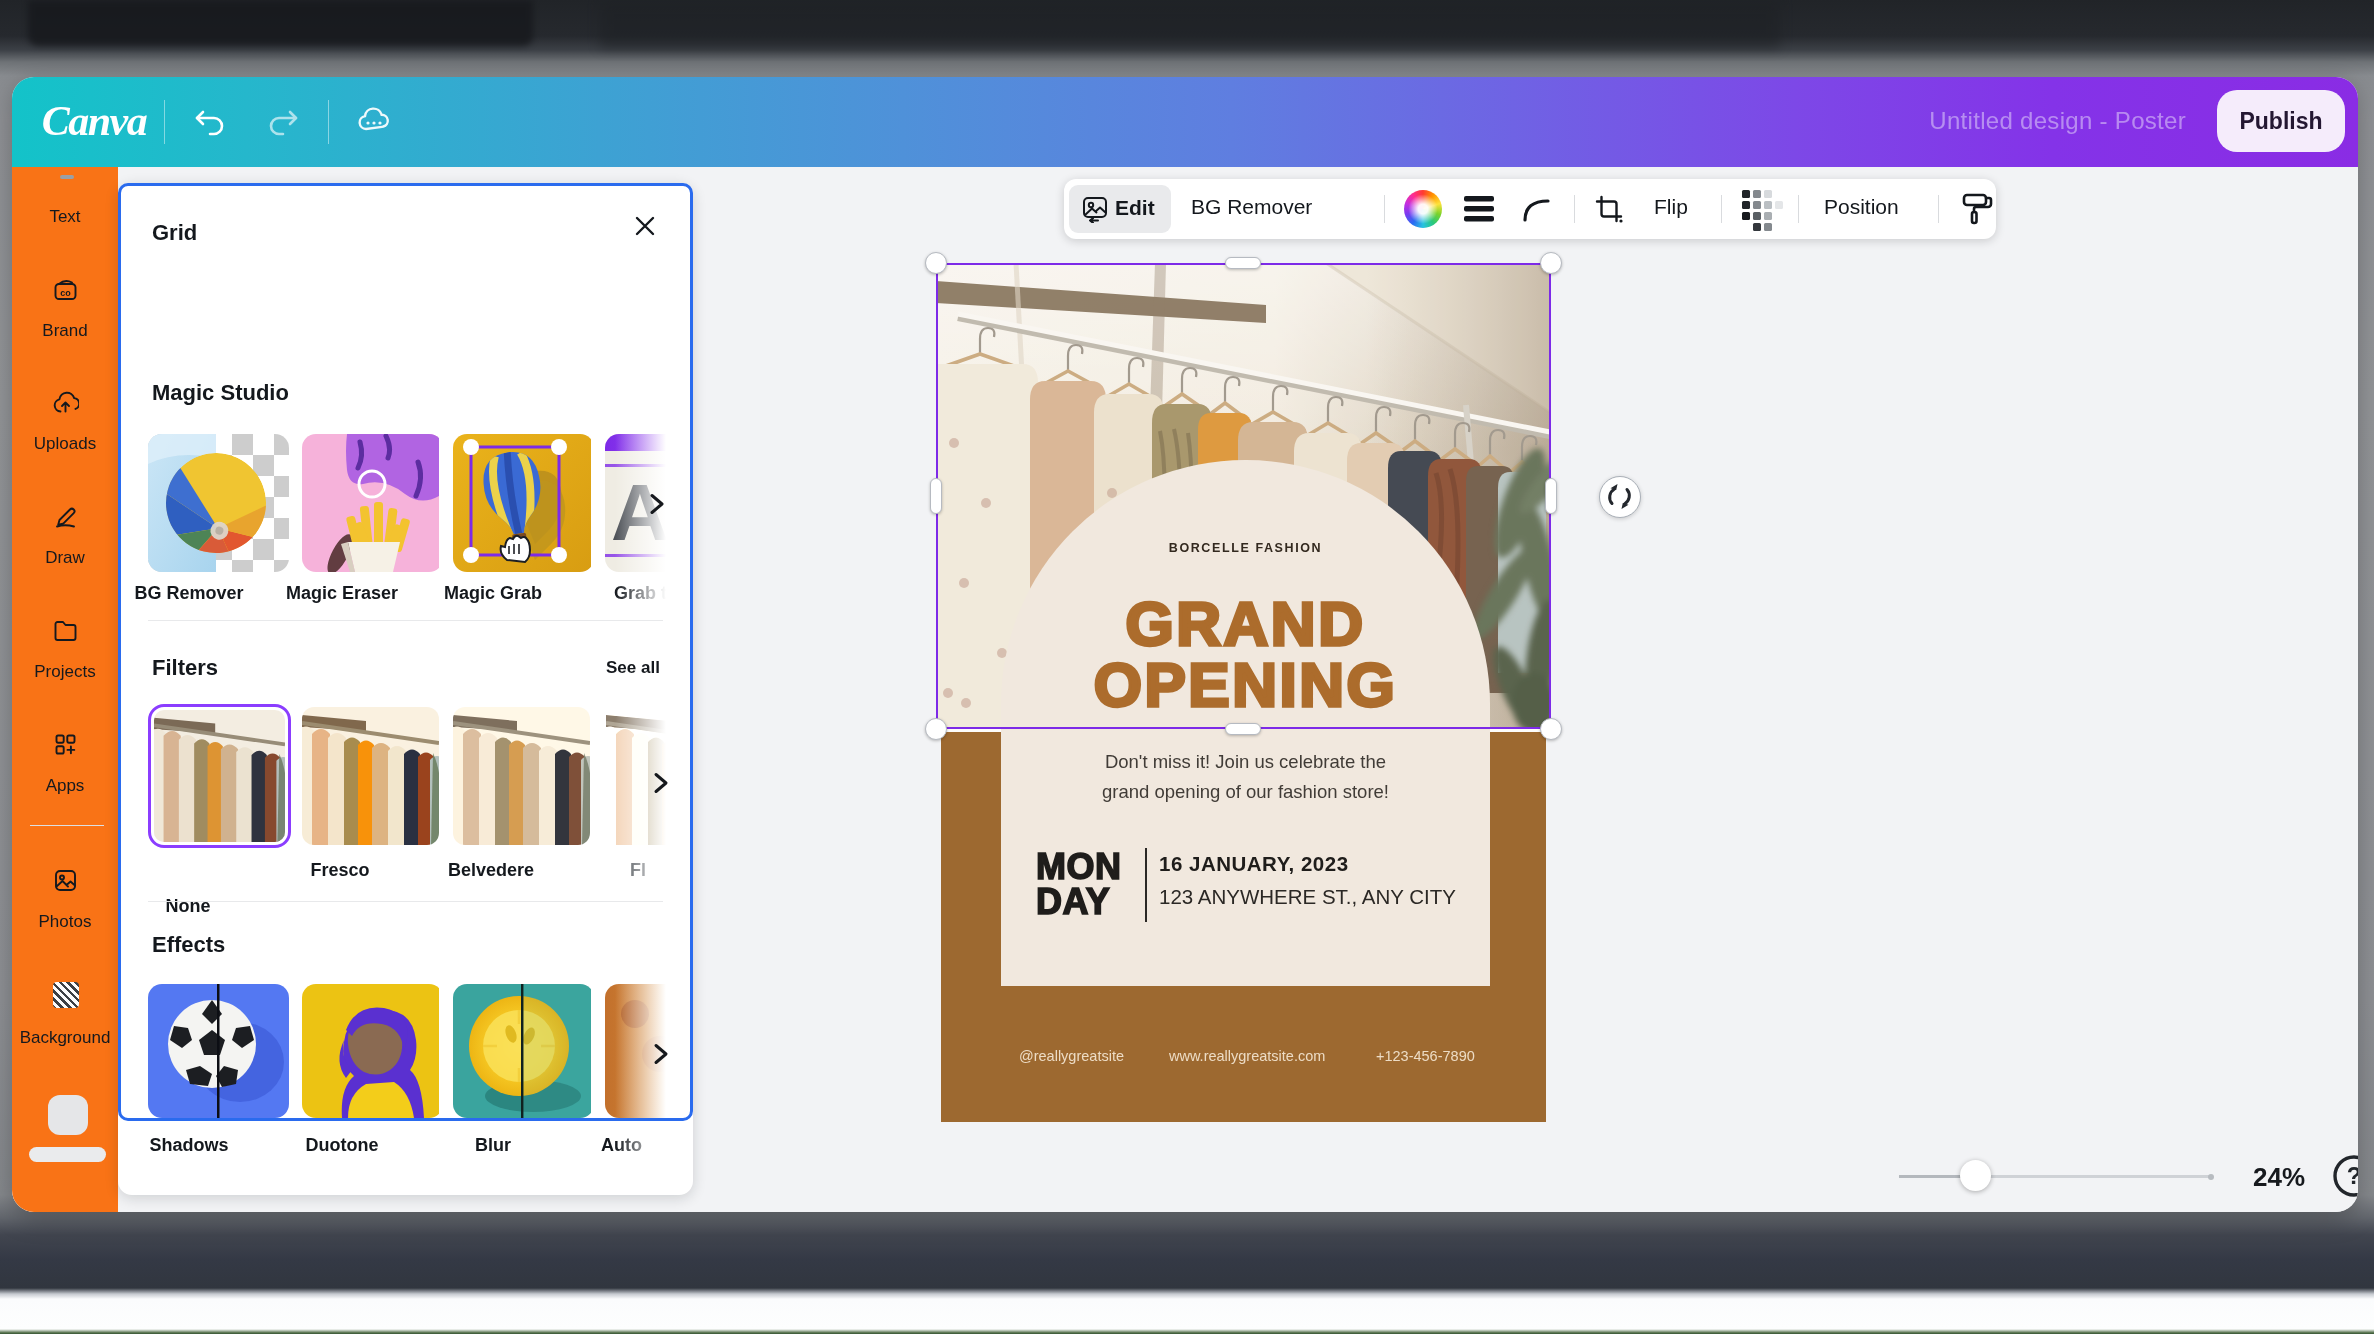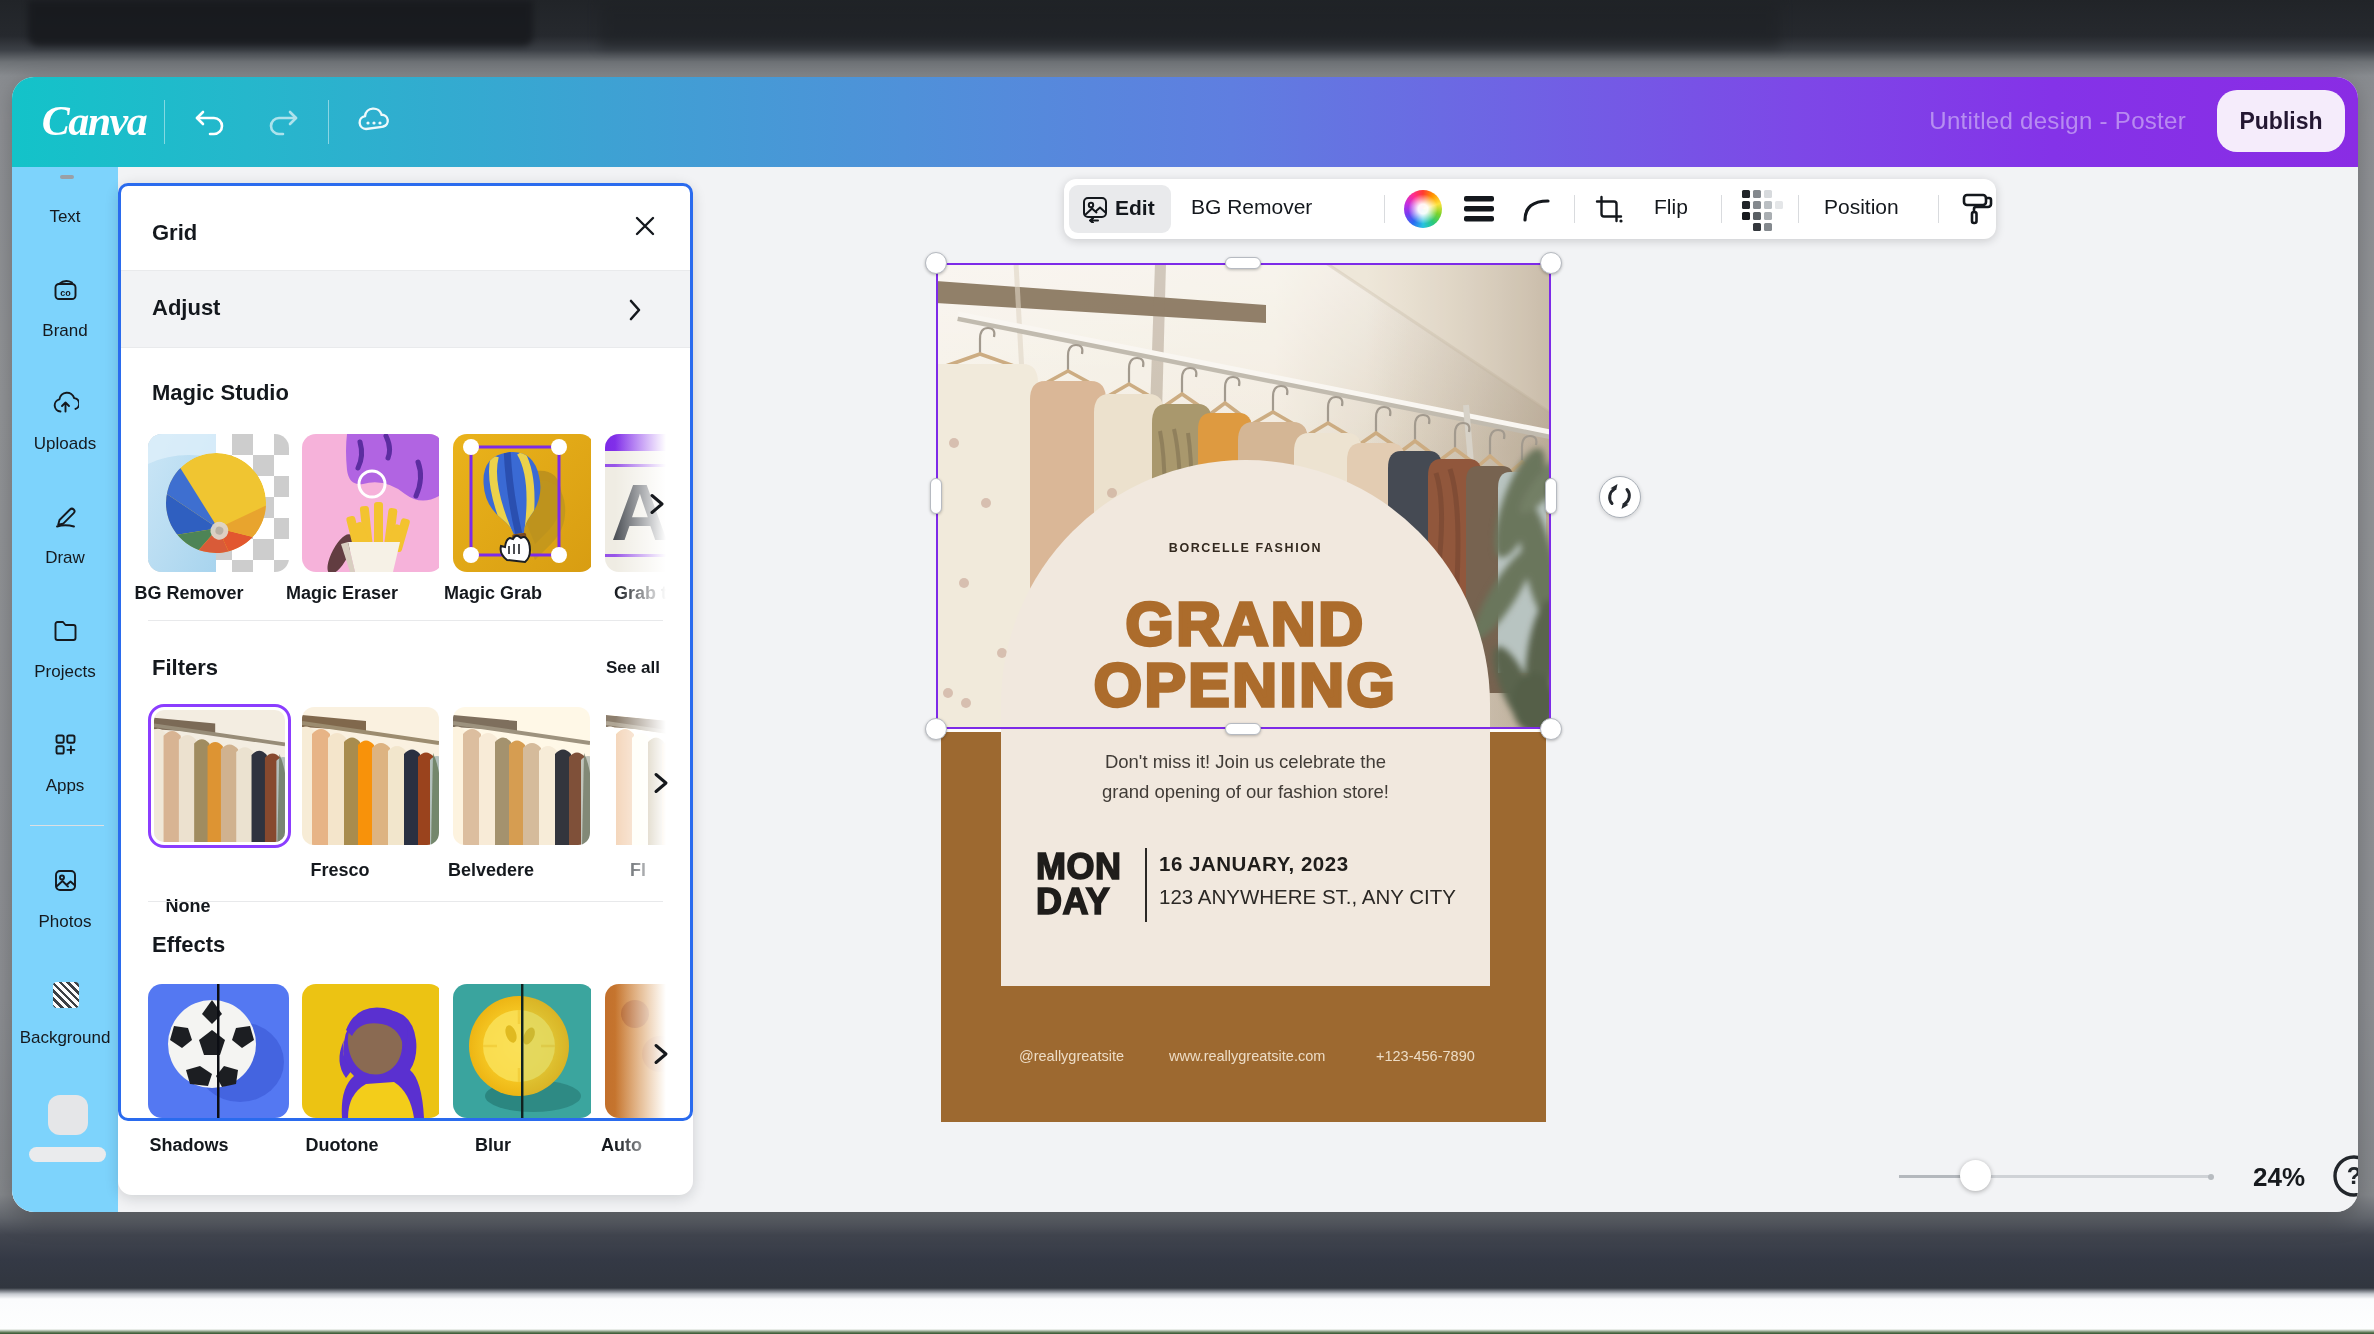--- a/index.html
+++ b/index.html
@@ -14,21 +14,21 @@
   
   .nav { position:absolute; left:0; top:0; width:100%; height:90px;
     background:linear-gradient(90deg,#13c3c9 0%,#25b7cc 10%,#3da2d3 25%,#4f91d9 38%,#5f7ee0 52%,#6f63e4 64%,#7d48e7 76%,#8433e8 87%,#8a2ce4 100%); }
   .logo { position:absolute; left:26px; top:20px; width:112px; height:50px; color:#fff; font-family:"Liberation Serif",serif; font-style:italic; font-weight:700; font-size:42px; text-align:center; line-height:48px; letter-spacing:-1.5px; }
   .navsep { position:absolute; top:23px; width:1px; height:44px; background:rgba(255,255,255,.45); }
   .navico { position:absolute; top:28px; width:34px; height:34px; }
   .title { position:absolute; top:30px; right:172px; font-size:24px; color:rgba(226,212,247,.55); letter-spacing:.3px; }
   .publish { position:absolute; top:13px; right:13px; width:128px; height:62px; background:#f5ecfb; border-radius:20px; color:#241732; font-size:23px; font-weight:700; text-align:center; line-height:62px; }
   
   .work { position:absolute; left:0; top:90px; width:2346px; height:1045px; background:#f2f3f5; }
-  .rail { position:absolute; left:0; top:0; width:106px; height:1045px; background:#7dd3fc; }
+  .rail { position:absolute; left:0; top:0; width:106px; height:1045px; background:#f97316; }
   .ritem { position:absolute; left:0; width:106px; text-align:center; color:#15191e; font-size:17px; }
   .ricon { position:absolute; left:40px; width:27px; height:27px; }
   .rdiv { position:absolute; left:18px; width:74px; height:1px; background:#dddfe2; }
   
   .panel { position:absolute; left:106px; top:16px; width:575px; height:1012px; background:#fff; border-radius:14px; box-shadow:0 3px 14px rgba(20,24,30,.16); }
   .panelblue { position:absolute; left:0; top:0; width:575px; height:938px; border:3px solid #2a6bee; border-radius:10px; pointer-events:none; z-index:30; }
   .ptitle { position:absolute; left:34px; font-size:22px; font-weight:700; color:#14181d; }
   .pclose { position:absolute; left:512px; top:28px; width:30px; height:30px; }
   .adjrow { position:absolute; left:3px; top:87px; width:569px; height:78px; background:#f2f3f5; border-top:1px solid #e9eaec; border-bottom:1px solid #e9eaec; }
   .adjrow .t { position:absolute; left:31px; top:24px; font-size:22px; font-weight:700; color:#14181d; }
@@ -171,26 +171,20 @@
         <div class="ritem" style="top:861px">Background</div>
         <div style="position:absolute;left:36px;top:928px;width:40px;height:40px;border-radius:12px;background:#e5e6e8"></div>
         <div style="position:absolute;left:17px;top:980px;width:77px;height:15px;border-radius:8px;background:#eaebed"></div>
       </div>
 
       <div class="panel">
         <div class="ptitle" style="top:37px">Grid</div>
         <svg class="pclose" viewBox="0 0 30 30" stroke="#14181d" stroke-width="2.4" stroke-linecap="round">
           <path d="M7 7 L23 23 M23 7 L7 23"></path>
         </svg>
-        <div class="adjrow">
-          <div class="t">Adjust</div>
-          <svg style="position:absolute;left:506px;top:26px" width="16" height="26" viewBox="0 0 16 26" fill="none" stroke="#14181d" stroke-width="2.6" stroke-linecap="round" stroke-linejoin="round">
-            <path d="M4 4 L12 13 L4 22"></path>
-          </svg>
-        </div>
         <div class="ptitle" style="top:197px">Magic Studio</div>
         <div class="thumbrow" style="top:251px">
 
           <div class="th" style="left:0">
             <svg width="141" height="138" viewBox="0 0 141 138">
               <defs>
                 <pattern id="chk" width="42" height="42" patternUnits="userSpaceOnUse">
                   <rect width="42" height="42" fill="#ffffff"></rect>
                   <rect x="0" y="0" width="21" height="21" fill="#cdcdcd"></rect>
                   <rect x="21" y="21" width="21" height="21" fill="#cdcdcd"></rect>

